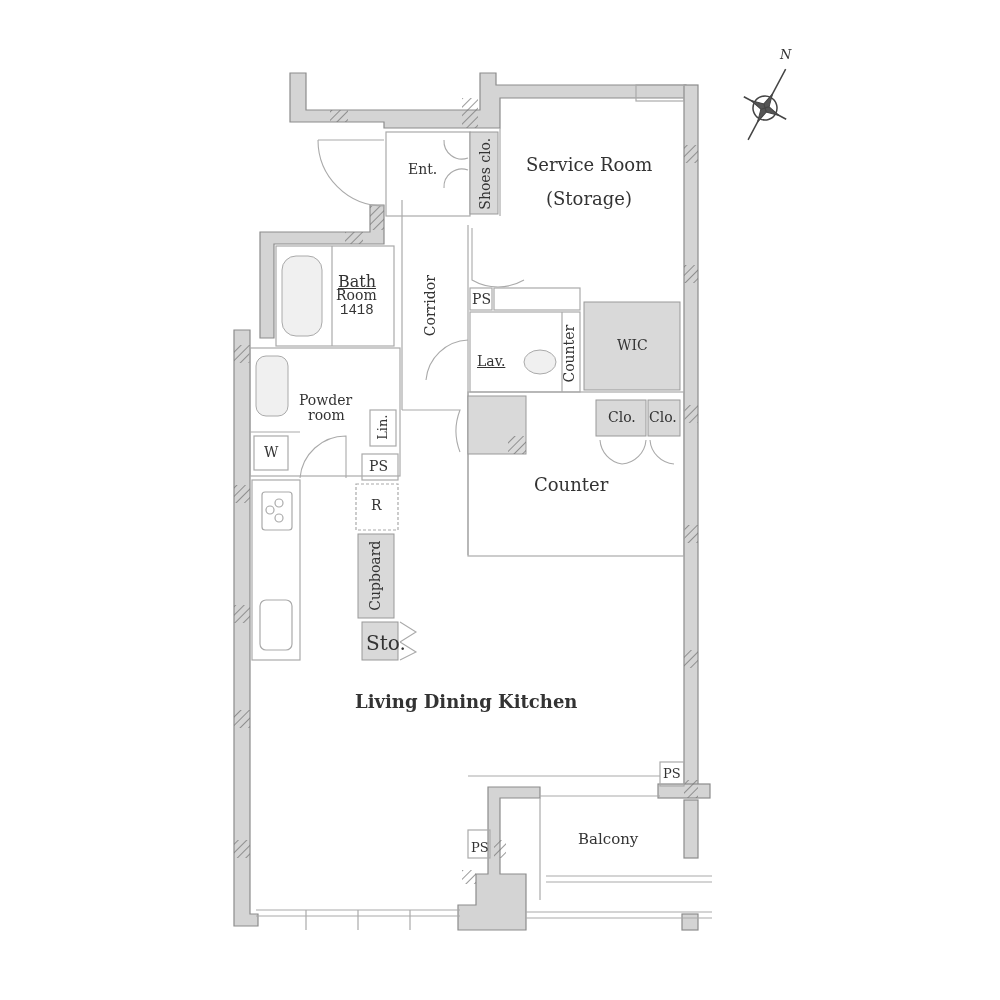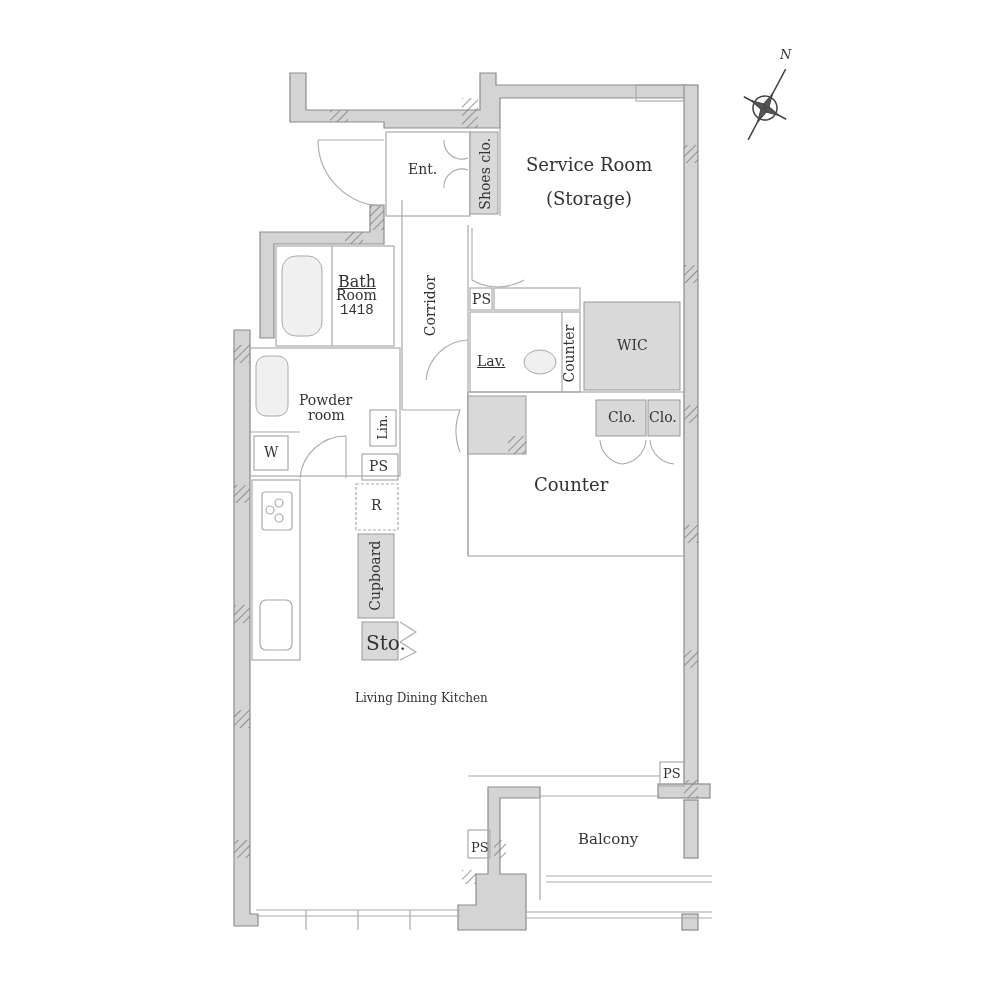--- a/index.html
+++ b/index.html
@@ -178,17 +178,17 @@
 
 <div class="lbl" style="left:264px;top:445px;font-size:14px;">W</div>
 <div class="lbl" style="left:369px;top:459px;font-size:14px;">PS</div>
 <div class="lbl" style="left:371px;top:498px;font-size:14px;">R</div>
 
 <div class="lbl" style="left:534px;top:475px;font-size:18px;">Counter</div>
 
 <div class="lbl vt" style="left:338px;top:568px;width:76px;font-size:14px;">Cupboard</div>
 <div class="lbl" style="left:366px;top:632px;font-size:20px;">Sto.</div>
 
-<div class="lbl" style="left:355px;top:692px;font-size:12px;">Living Dining Kitchen</div>
+<div class="lbl" style="left:355px;top:692px;font-size:18px;font-weight:bold;">Living Dining Kitchen</div>
 
 <div class="lbl" style="left:663px;top:767px;font-size:13px;">PS</div>
 <div class="lbl" style="left:471px;top:841px;font-size:13px;">PS</div>
 <div class="lbl" style="left:578px;top:831px;font-size:15px;text-align:right;">Balcony</div>
 
 </body></html>

